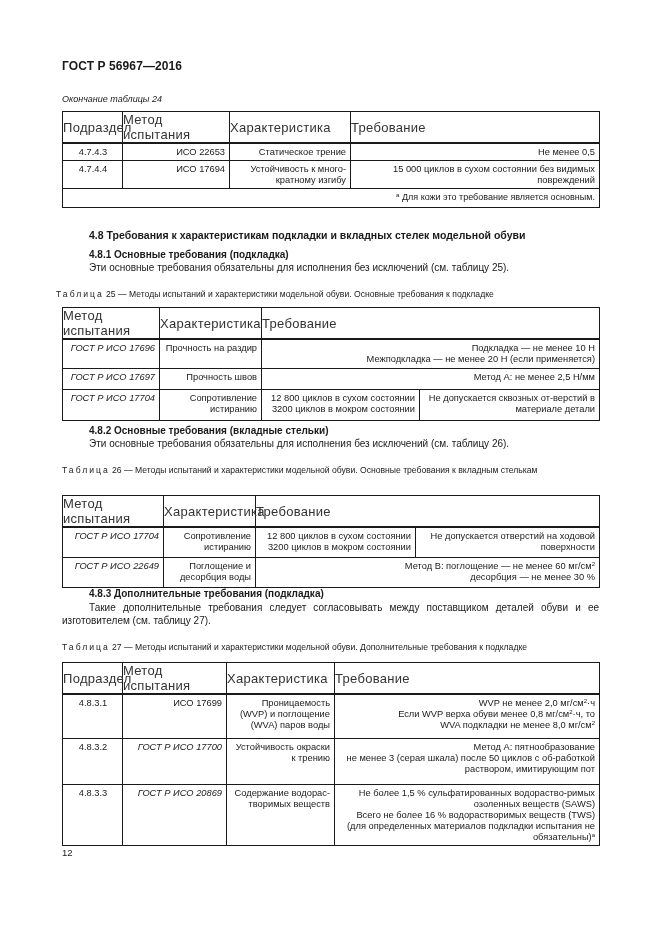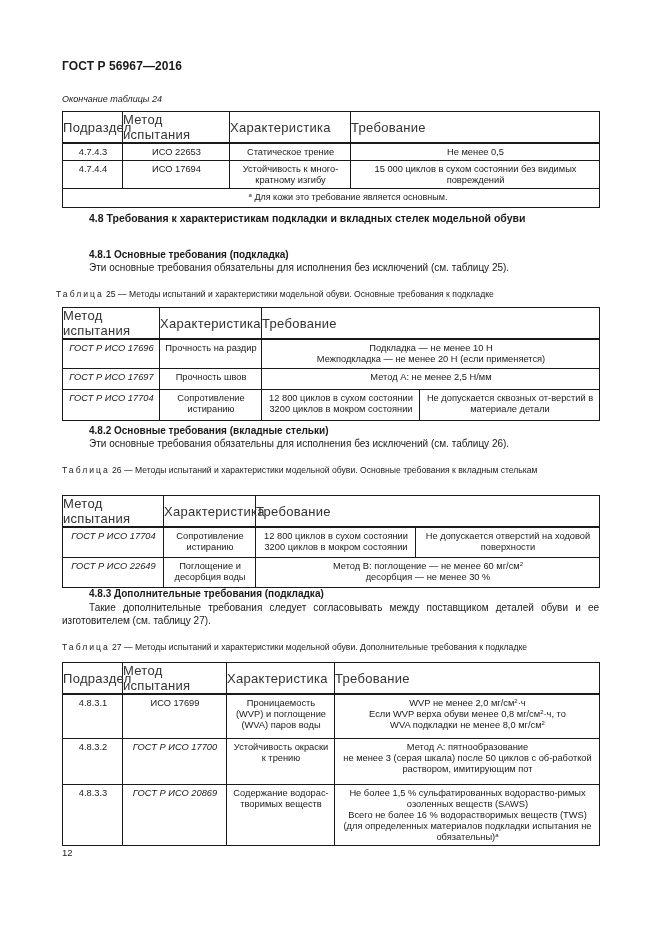--- a/index.html
+++ b/index.html
@@ -2,21 +2,21 @@
 <html><head>
 <meta charset="utf-8">
 <style>
   * { box-sizing: border-box; margin: 0; padding: 0; }
   html, body { width: 661px; height: 935px; background: #ffffff; }
   body { position: relative; font-family: "Liberation Sans", sans-serif; color: #1a1a1a; font-size: 10px; overflow: hidden; }
   .abs { position: absolute; }
   .doc-title { left: 62px; top: 59px; font-size: 12px; font-weight: bold; letter-spacing: 0.1px; }
   .cont-label { left: 62px; top: 94px; font-size: 9px; font-style: italic; }
   table { border-collapse: collapse; position: absolute; table-layout: fixed; }
-  td, th { border: 1px solid #1a1a1a; vertical-align: top; font-weight: normal; text-align: center; }
+  td, th { border: 1px solid #1a1a1a; vertical-align: top; font-weight: normal; text-align: right; }
   th { font-size: 13px; text-align: left; vertical-align: middle; letter-spacing: 0.3px; color: #333; }
   td { font-size: 9.3px; line-height: 11px; padding: 3px 4px 2px 5px; }
   tr.head-row th { border-bottom: 2.5px double #1a1a1a; }
   td.center { text-align: center; }
   td.italic { font-style: italic; }
   .h2 { font-size: 10.5px; font-weight: bold; }
   .h3 { font-size: 10px; font-weight: bold; }
   .para { font-size: 10px; }
   .caption { font-size: 8.6px; line-height: 11px; }
   .caption .spaced { letter-spacing: 2px; }
@@ -54,21 +54,21 @@
     <td>ИСО 17694</td>
     <td>Устойчивость к много-кратному изгибу</td>
     <td>15 000 циклов в сухом состоянии без видимых повреждений</td>
   </tr>
   <tr style="height:19px">
     <td colspan="4" style="padding-left:38px; font-size:9px;"><sup>a</sup><span> Для кожи это требование является основным.</span></td>
   </tr>
 </tbody>
   </table>
 
-<div class="abs h2" style="left:89px; top:212px;">4.8 Требования к характеристикам подкладки и вкладных стелек модельной обуви</div>
+<div class="abs h2" style="left:89px; top:229px;">4.8 Требования к характеристикам подкладки и вкладных стелек модельной обуви</div>
 <div class="abs h3" style="left:89px; top:249px;">4.8.1 Основные требования (подкладка)</div>
 <div class="abs para" style="left:89px; top:262px;">Эти основные требования обязательны для исполнения без исключений (см. таблицу 25).</div>
 
 <div class="abs caption" style="left:56px; top:289px; width:540px;"><span class="spaced">Таблица</span><span> 25 — Методы испытаний и характеристики модельной обуви. Основные требования к подкладке</span></div>
 
 <table style="left:62px; top:307px; width:537px;">
   <colgroup>
       <col style="width:97px">
       <col style="width:102px">
       <col style="width:158px">

